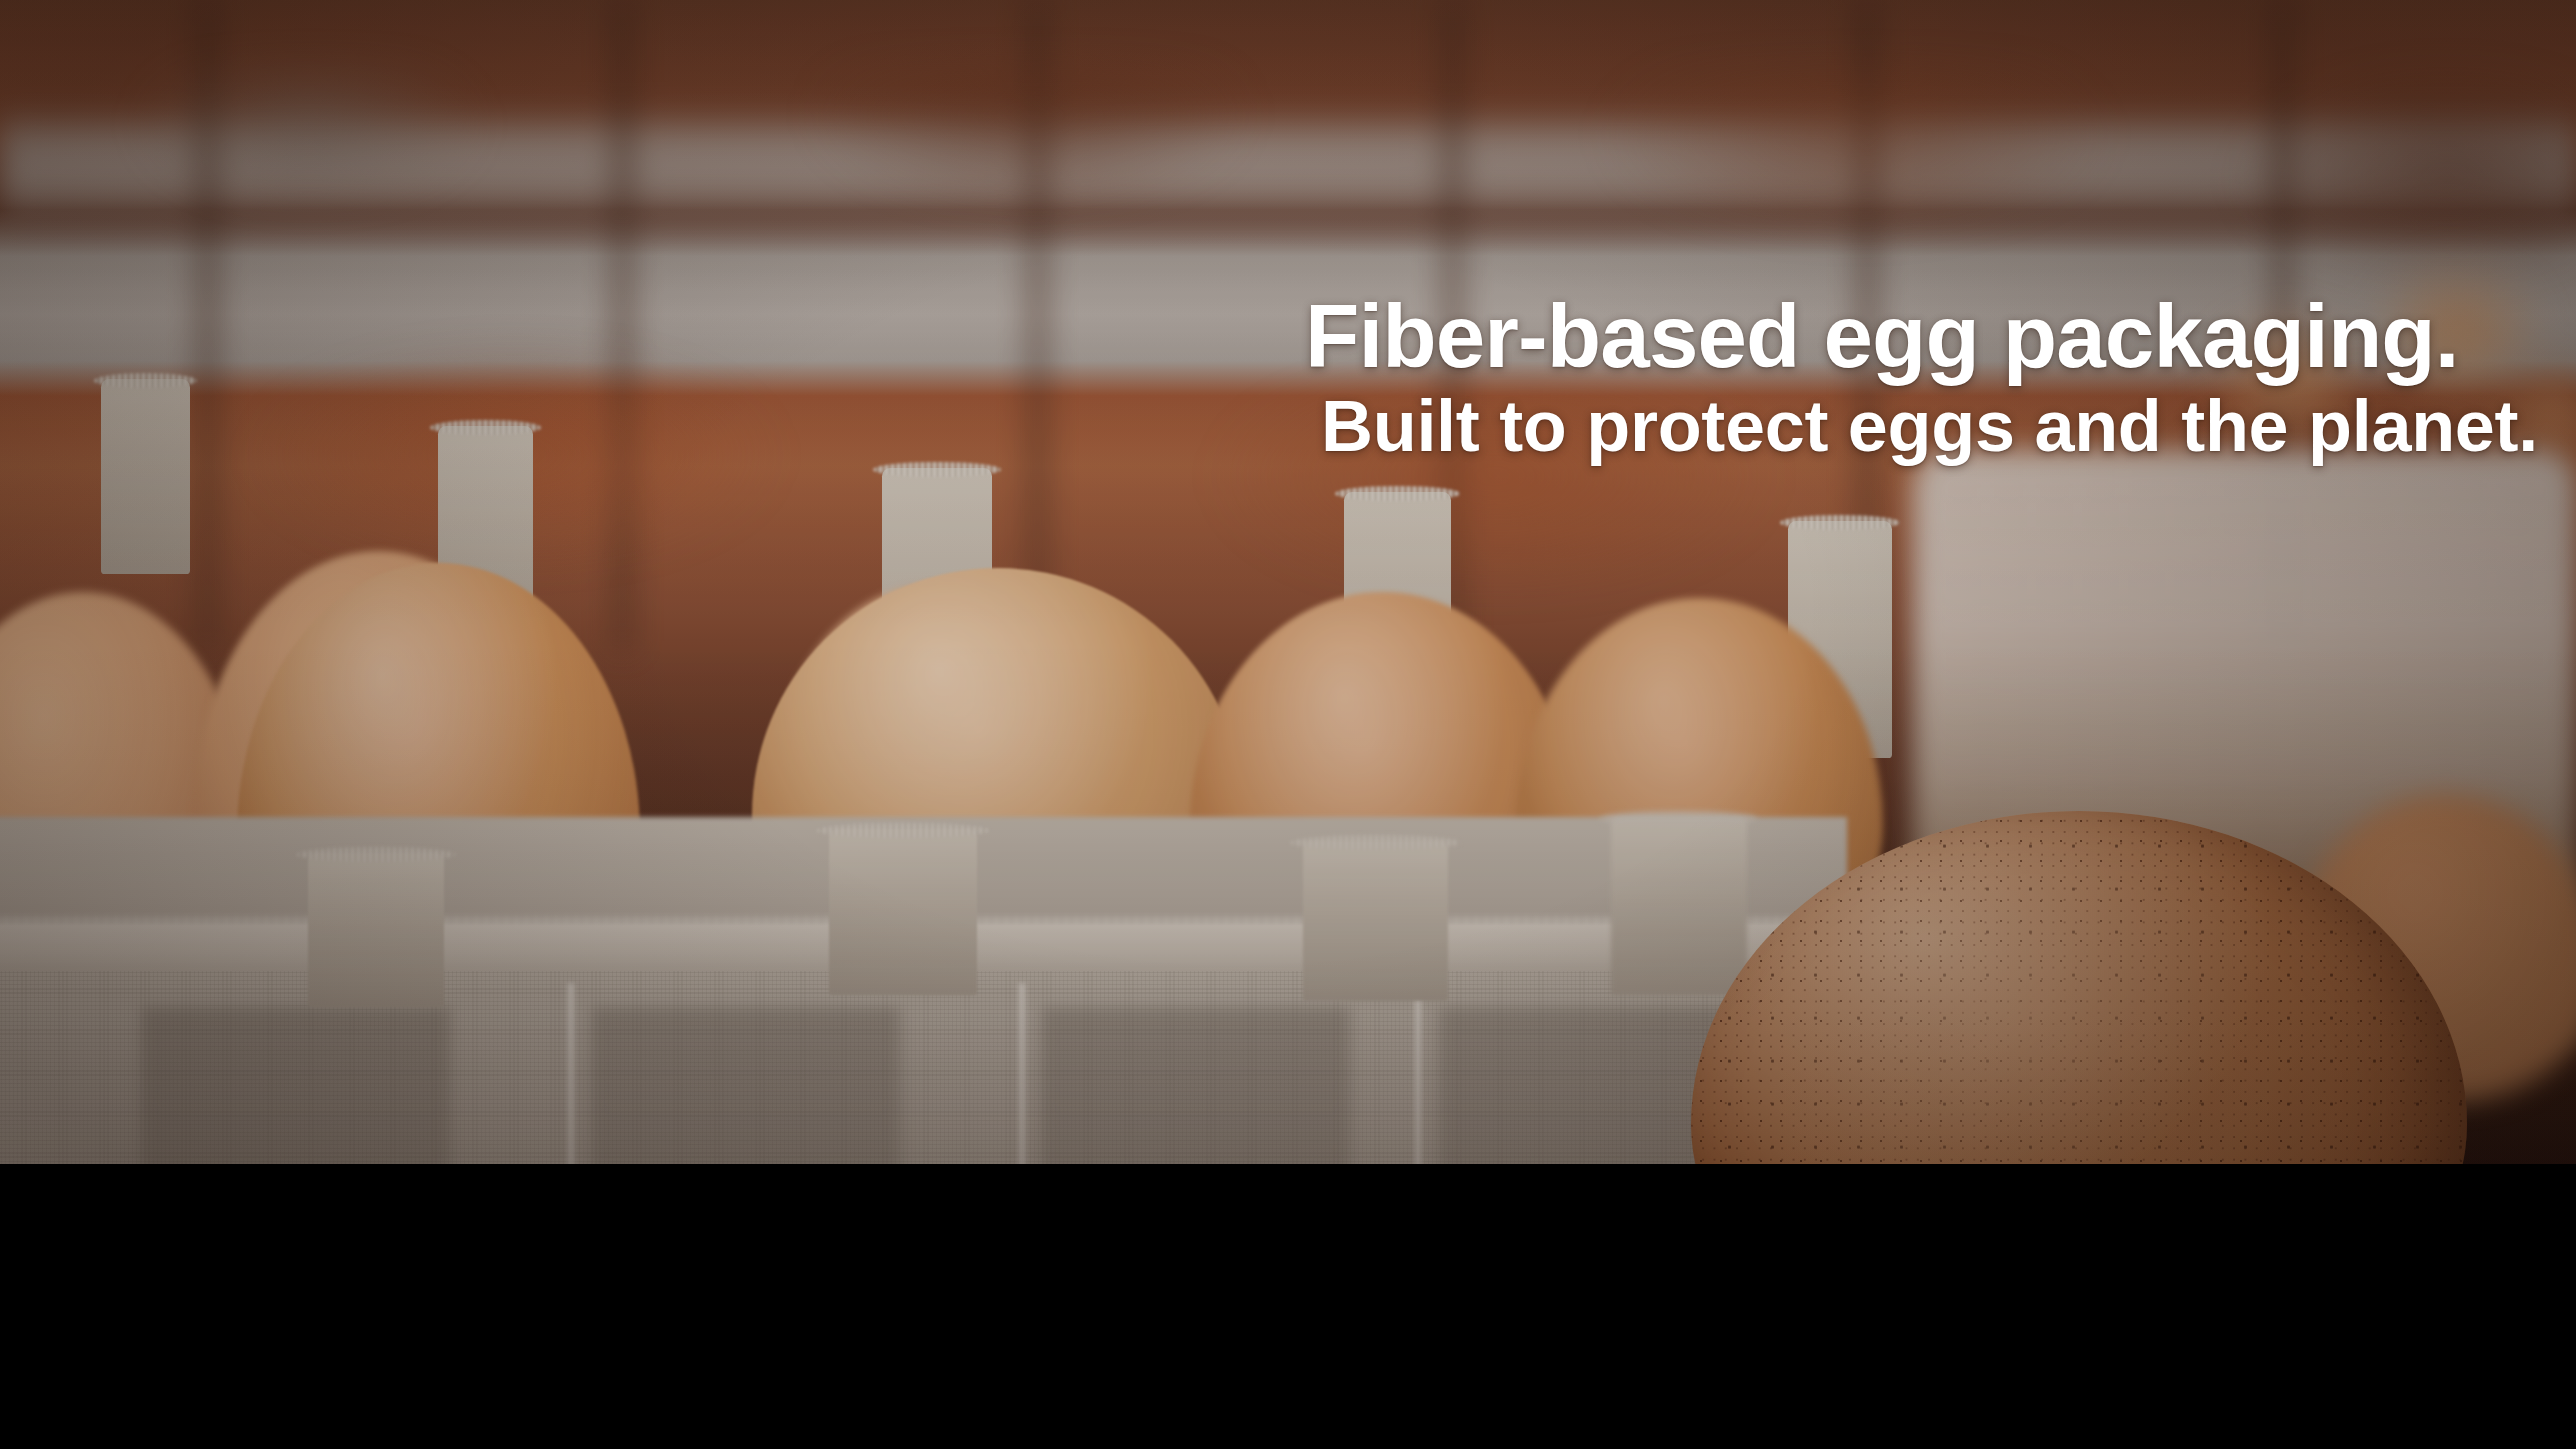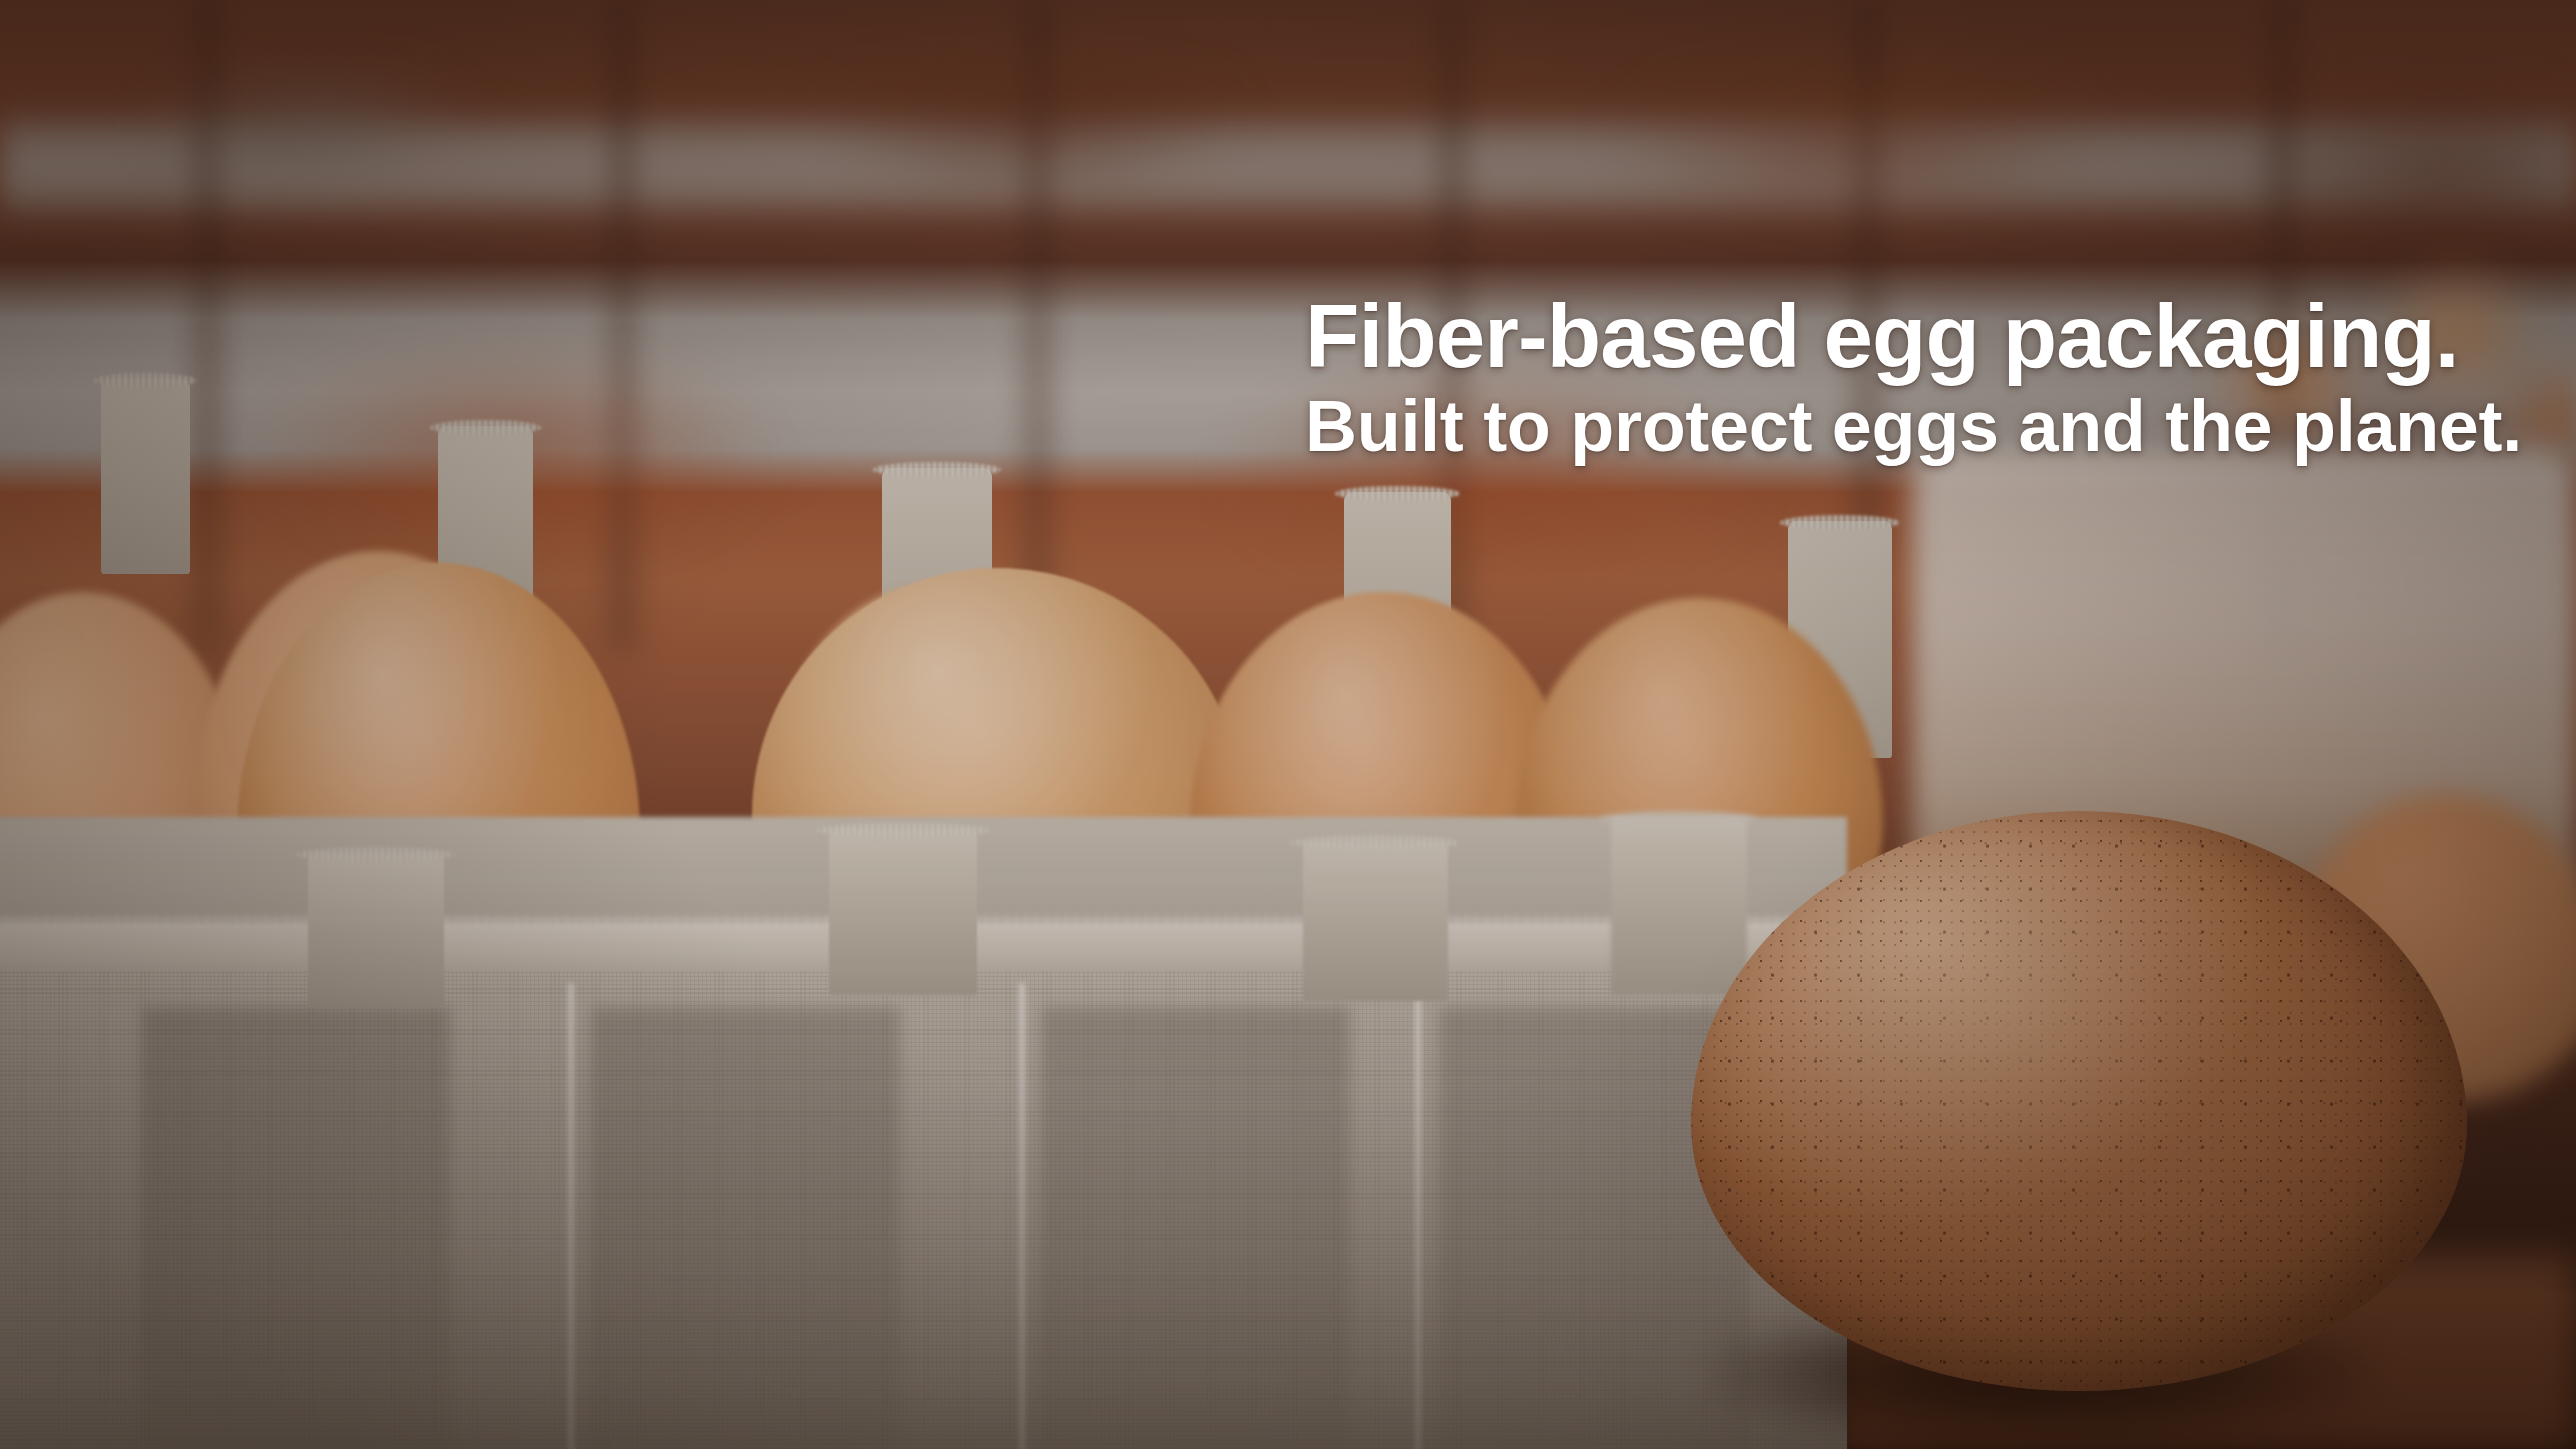--- a/index.html
+++ b/index.html
@@ -1,20 +1,20 @@
 <!DOCTYPE html>
 <html style="font-size:9.5px"><head>
 <meta charset="utf-8">
 <style>
   html,body{margin:0;padding:0;background:#000;}
   body{font-family:"Liberation Sans",sans-serif;}
 
   .stage{
     position:relative;
-    width:2576px;height:1449px;
+    width:2576px;height:1164px;
     overflow:hidden;
     background:#8b5cf6;
   }
 
   
   .bg-wall{
     position:absolute;inset:0;
     background:
       linear-gradient(180deg,
         #7d4a34 0%,
@@ -220,20 +220,21 @@
     font-size:89px;
     font-weight:700;
     letter-spacing:-0.9px;
     line-height:1.04;
   }
   .line2{
     font-size:72px;
     font-weight:700;
     letter-spacing:-0.3px;
     line-height:1.22;
+    margin-left:16px;
   }
 </style>
 </head>
 <body>
 
 <div class="stage">
 
   <div class="bg-wall"></div>
   <div class="bg-bricks"></div>
   <div class="bg-bricks2"></div>

